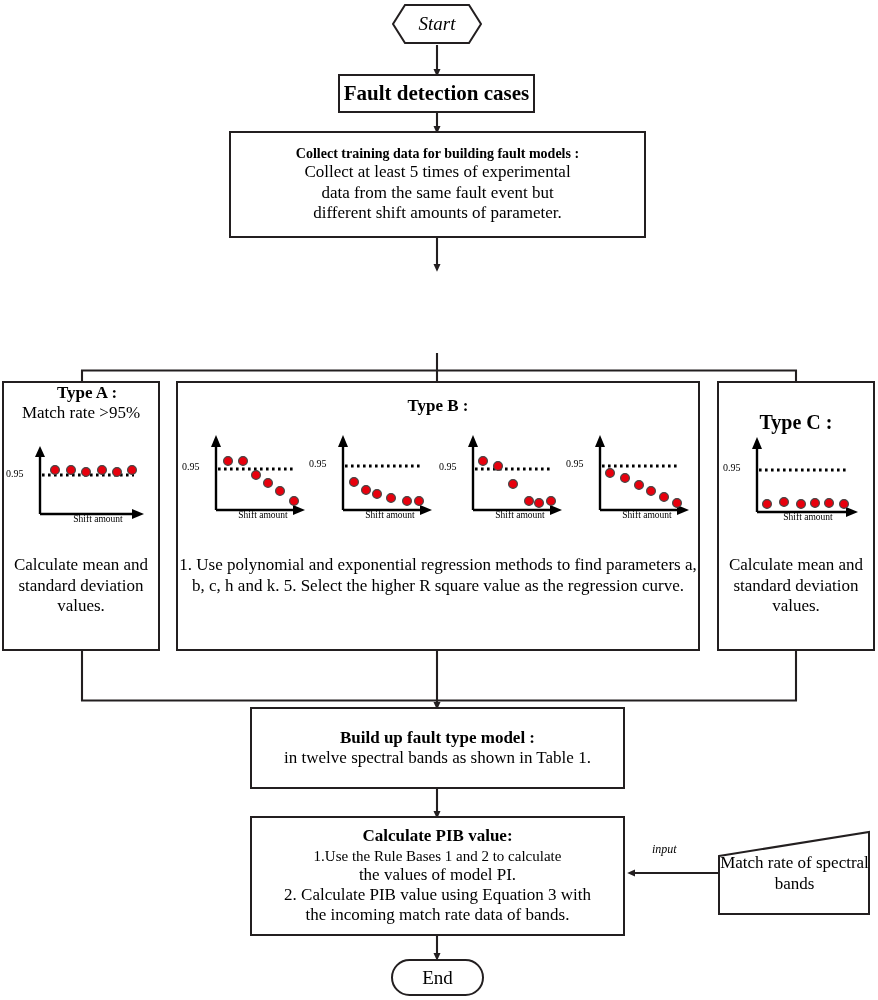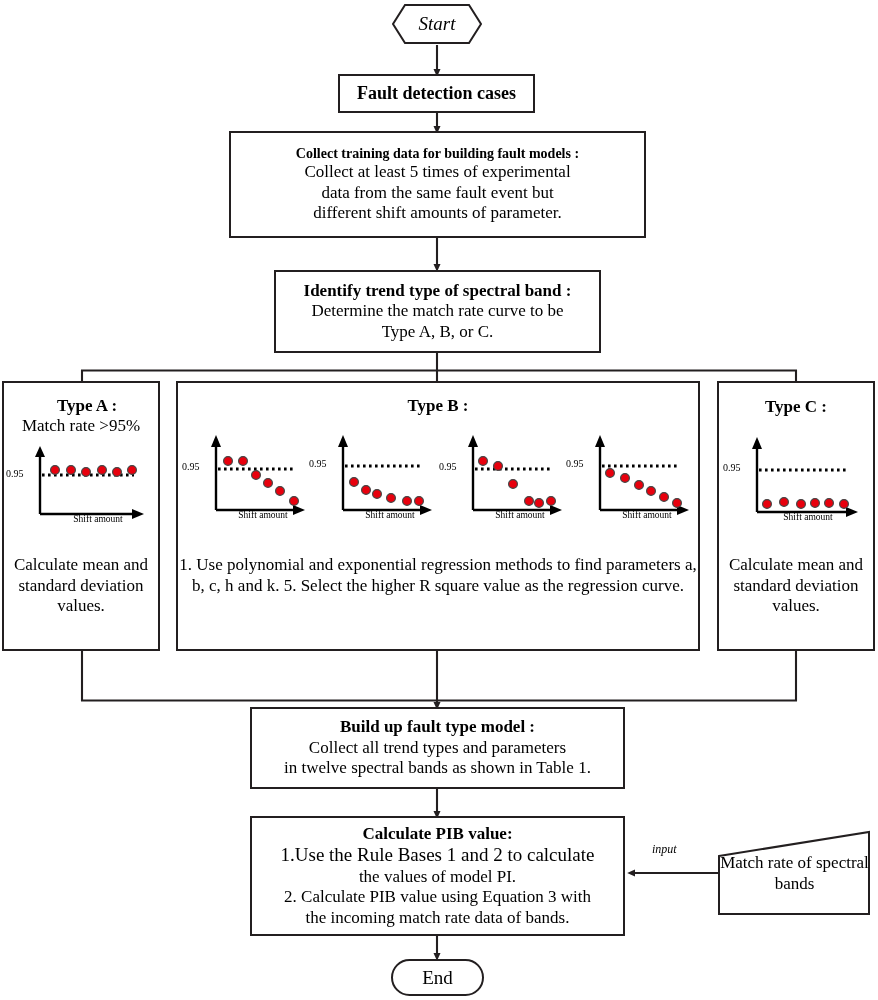--- a/index.html
+++ b/index.html
@@ -69,38 +69,33 @@
   </svg>
 
   <div class="terminator" style="left:391px;top:3px;width:92px;height:42px;">
     <svg width="92" height="42" viewBox="0 0 92 42" style="position:absolute;left:0;top:0;">
       <polygon points="14,2 78,2 90,21 78,40 14,40 2,21" fill="#ffffff" stroke="#231f20" stroke-width="2"></polygon>
     </svg>
     <span style="position:relative;font-size:19px;font-style:italic;">Start</span>
   </div>
 
   <div class="node" style="left:338px;top:74px;width:197px;height:39px;">
-    <span class="ln ttl" style="font-size:18px;">Fault detection cases</span>
+    <span class="ln ttl" style="font-size:21px;">Fault detection cases</span>
   </div>
 
   <div class="node" style="left:229px;top:131px;width:417px;height:107px;">
     <span class="ln ttl" style="font-size:14px;">Collect training data for building fault models :</span>
     <span class="ln" style="font-size:17px;">Collect at least 5 times of experimental</span>
     <span class="ln" style="font-size:17px;">data from the same fault event but</span>
     <span class="ln" style="font-size:17px;">different shift amounts of parameter.</span>
   </div>
 
-  <div class="node" style="left:274px;top:270px;width:327px;height:83px;">
-    <span class="ln ttl" style="font-size:17px;">Identify trend type of spectral band :</span>
-    <span class="ln" style="font-size:17px;">Determine the match rate curve to be</span>
-    <span class="ln" style="font-size:17px;">Type A, B, or C.</span>
-  </div>
 
   <div class="typebox" style="left:2px;top:381px;width:158px;height:270px;">
-    <div class="typehead" style="font-size:17px;margin-top:13px;padding-left:12px;">Type A :</div>
+    <div class="typehead" style="font-size:17px;padding-left:12px;">Type A :</div>
     <div class="typesub" style="font-size:17px;">Match rate &gt;95%</div>
 
     <div class="mini" style="left:6px;top:57px;width:146px;height:90px;">
       <svg width="146" height="90" viewBox="0 0 146 90">
         <g stroke="#000" stroke-width="2.4" fill="none">
           <line x1="30" y1="74" x2="30" y2="12"></line>
           <line x1="30" y1="74" x2="126" y2="74"></line>
         </g>
         <polygon points="30,6 25,17 35,17" fill="#000"></polygon>
         <polygon points="134,74 122,69 122,79" fill="#000"></polygon>
@@ -217,21 +212,21 @@
     </div>
 
     <div class="typefoot" style="font-size:17px;position:absolute;left:0;right:0;top:172px;">
       <span class="ln">1. Use polynomial and exponential regression methods to find</span>
       <span class="ln">parameters a, b, c, h and k.</span>
       <span class="ln">5. Select the higher R square value as the regression curve.</span>
     </div>
   </div>
 
   <div class="typebox" style="left:717px;top:381px;width:158px;height:270px;">
-    <div class="typehead" style="font-size:17px;margin-top:14px;">Type C :</div>
+    <div class="typehead" style="font-size:20px;margin-top:27px;">Type C :</div>
 
     <div class="mini" style="left:6px;top:47px;width:146px;height:100px;">
       <svg width="146" height="100" viewBox="0 0 146 100">
         <g stroke="#000" stroke-width="2.4" fill="none">
           <line x1="32" y1="82" x2="32" y2="14"></line>
           <line x1="32" y1="82" x2="124" y2="82"></line>
         </g>
         <polygon points="32,7 27,19 37,19" fill="#000"></polygon>
         <polygon points="133,82 121,77 121,87" fill="#000"></polygon>
         <line x1="34" y1="40" x2="122" y2="40" stroke="#000" stroke-width="3.2" stroke-dasharray="2.6 3.4"></line>
@@ -250,27 +245,26 @@
 
     <div class="typefoot" style="font-size:17px;position:absolute;left:0;right:0;top:172px;">
       <span class="ln">Calculate mean</span>
       <span class="ln">and standard</span>
       <span class="ln">deviation values.</span>
     </div>
   </div>
 
   <div class="node" style="left:250px;top:707px;width:375px;height:82px;">
     <span class="ln ttl" style="font-size:17px;">Build up fault type model :</span>
-    <span class="ln" style="font-size:17px;">Collect all trend types and parameters</span>
     <span class="ln" style="font-size:17px;">in twelve spectral bands as shown in Table 1.</span>
   </div>
 
   <div class="node" style="left:250px;top:816px;width:375px;height:120px;">
     <span class="ln ttl" style="font-size:17px;text-align:right;">Calculate PIB value:</span>
-    <span class="ln" style="font-size:19px;">1.Use the Rule Bases 1 and 2 to calculate</span>
+    <span class="ln" style="font-size:15px;">1.Use the Rule Bases 1 and 2 to calculate</span>
     <span class="ln" style="font-size:17px;">the values of model PI.</span>
     <span class="ln" style="font-size:17px;">2. Calculate PIB value using Equation 3 with</span>
     <span class="ln" style="font-size:17px;">the incoming match rate data of bands.</span>
   </div>
 
   <span class="edgelabel" style="left:652px;top:842px;">input</span>
 
   <div style="position:absolute;left:717px;top:830px;width:155px;height:86px;">
     <svg width="155" height="86" viewBox="0 0 155 86" style="position:absolute;left:0;top:0;">
       <polygon points="2,26 152,2 152,84 2,84" fill="#ffffff" stroke="#231f20" stroke-width="2"></polygon>

